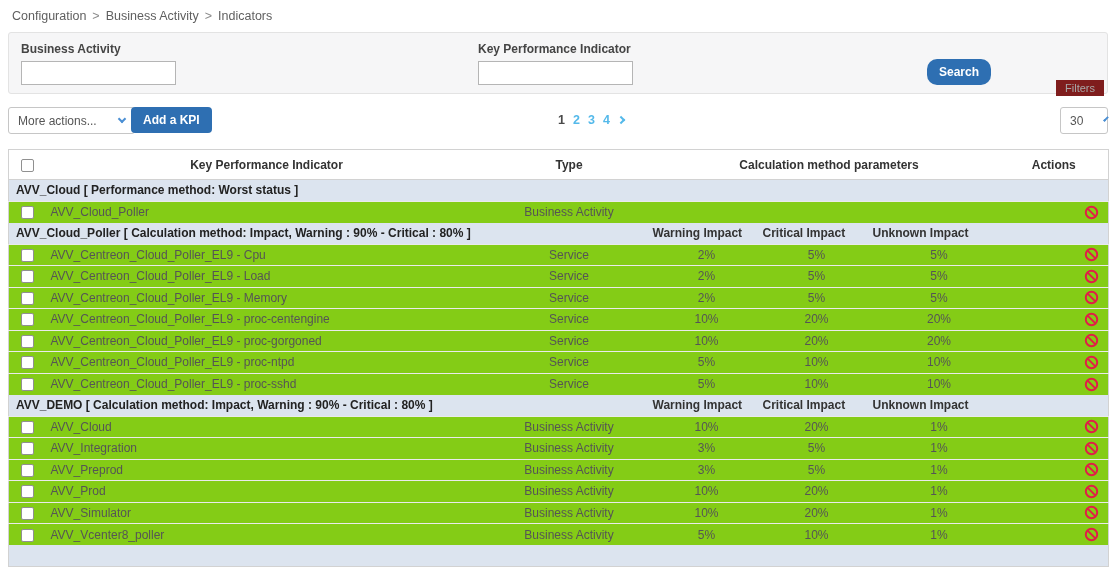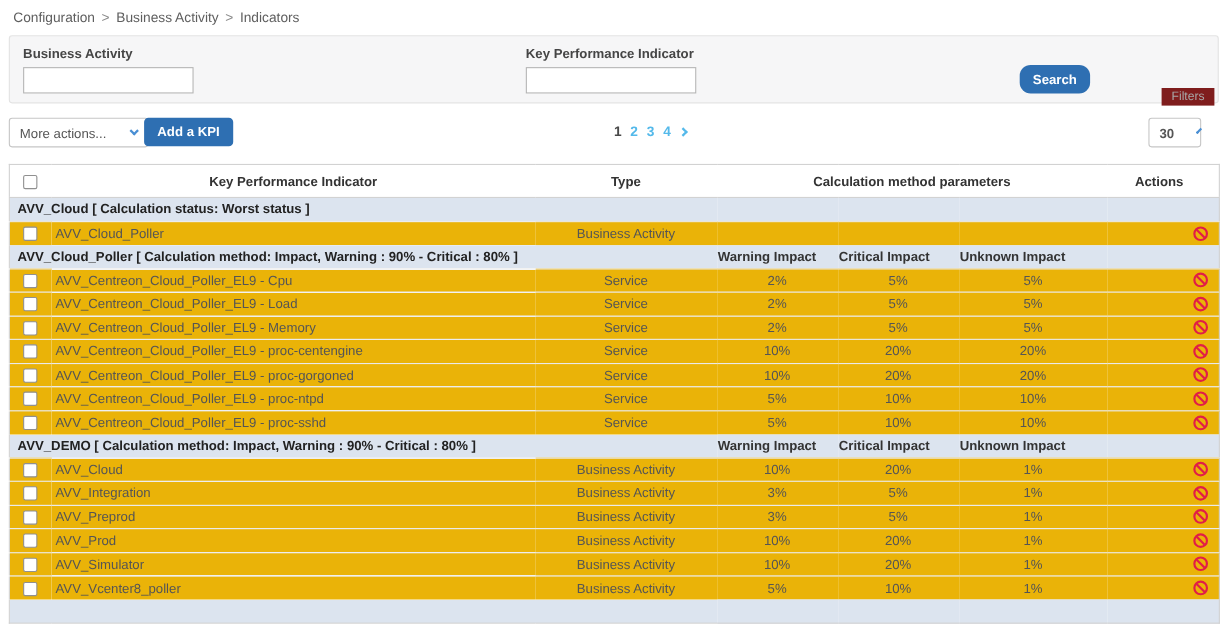--- a/index.html
+++ b/index.html
@@ -59,37 +59,37 @@
   .chev.right { transform: rotate(-45deg); border-color: var(--link); }
   .add-btn   { position: absolute; left: 123px; top: 0; }
   .multi-btn { position: absolute; left: 203px; top: 0; }
   .pagination {
     position: absolute; left: 53%; top: 6px; transform: translateX(-50%);
     display: flex; align-items: center; gap: 8px;
     font-weight: bold; font-size: 12.5px;
   }
   .pg.current { color: #4a4a4a; }
   .pg.link { color: var(--link); text-decoration: none; cursor: pointer; }
-  .page-size { position: absolute; right: 16px; top: 0; width: 48px; justify-content: space-between; font-weight: bold; }
+  .page-size { position: absolute; right: 0; top: 0; width: 48px; justify-content: space-between; }
 
   
   .kpi-table {
     margin: 15px 8px 0; width: 1100px; table-layout: fixed;
     border-collapse: collapse; border: 1px solid #d2d2d2; font-size: 12px;
   }
   .kpi-table thead th { height: 30px; font-weight: bold; color: #333; text-align: center;
                         border-bottom: 1px solid #d2d2d2; }
   th.actions-h { text-align: right; padding-right: 8px; }
   th.cb-h { text-align: center; }
   .group-row td { background: var(--groupbg); height: 21.5px; }
   .group-title { font-weight: bold; color: #222; padding-left: 7px; text-align: left;
                  white-space: nowrap; overflow: hidden; }
   .sub-head { font-weight: bold; color: #333; text-align: left; margin-top: 16px; }
   .data-row td { height: 21.5px; border-top: 1px solid #eaeaea; color: #555; }
-  .data-row { background: #eab308; }
+  .data-row { background: #84cc16; }
   .cb-cell { text-align: center; }
   .cb { display: inline-block; width: 13px; height: 13px; background: #fff;
         border: 1px solid #909090; border-radius: 2px; vertical-align: middle; cursor: pointer; }
   .name-cell { text-align: left; padding-left: 4px; white-space: nowrap; overflow: hidden; }
   .type-cell, .val-cell { text-align: center; }
   .actions-cell { text-align: right; padding-right: 9px; }
   .no-icon { display: inline-block; width: 15px; height: 15px; vertical-align: middle; cursor: pointer; }
   .no-icon svg { display: block; }
 </style>
 </head>
@@ -145,21 +145,21 @@
     <tr>
       <th class="cb-h"><span class="cb"></span></th>
       <th>Key Performance Indicator</th>
       <th>Type</th>
       <th colspan="3">Calculation method parameters</th>
       <th class="actions-h">Actions</th>
     </tr>
   </thead>
   <tbody>
       <tr class="group-row">
-        <td class="group-title" colspan="3">AVV_Cloud [ Calculation status: Worst status ]</td>
+        <td class="group-title" colspan="3">AVV_Cloud [ Performance method: Worst status ]</td>
         <td class="sub-head"></td>
         <td class="sub-head"></td>
         <td class="sub-head"></td>
         <td></td>
       </tr>
       <tr class="data-row">
         <td class="cb-cell"><span class="cb"></span></td>
         <td class="name-cell">AVV_Cloud_Poller</td>
         <td class="type-cell">Business Activity</td>
         <td class="val-cell"></td>

